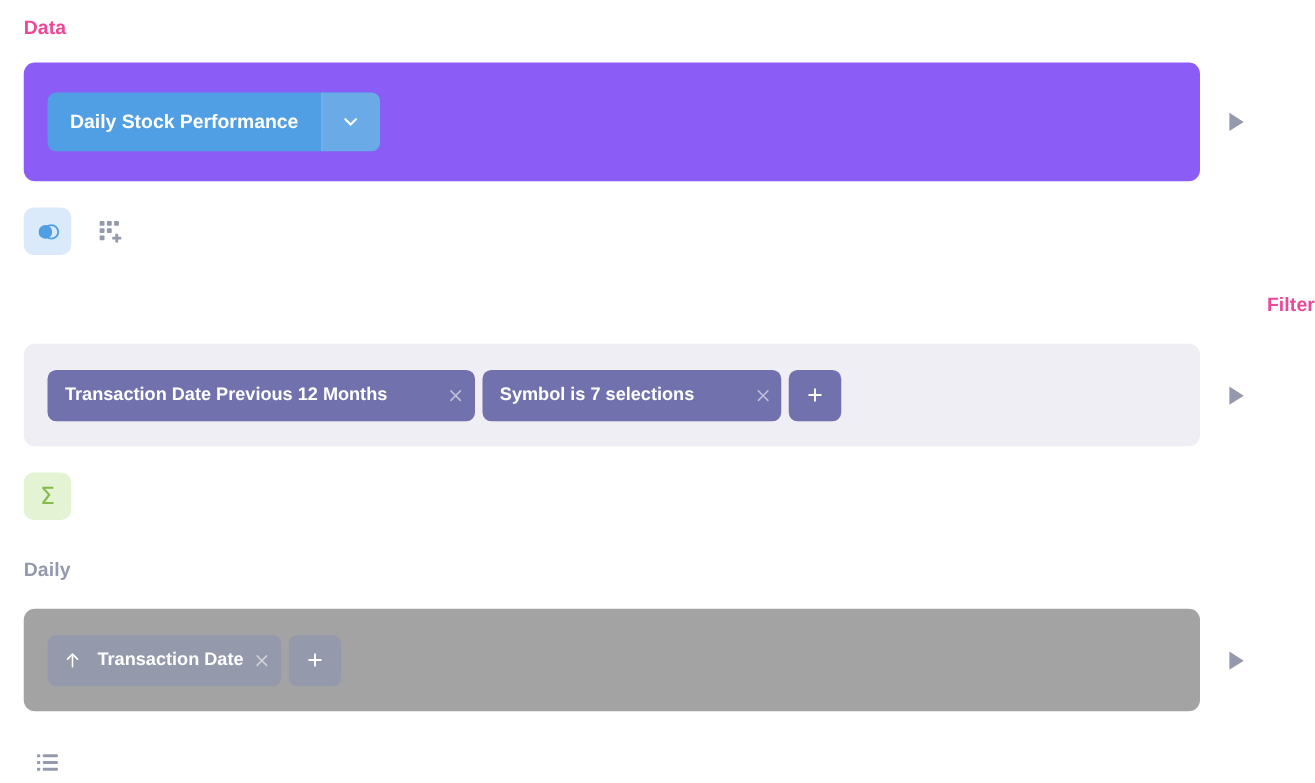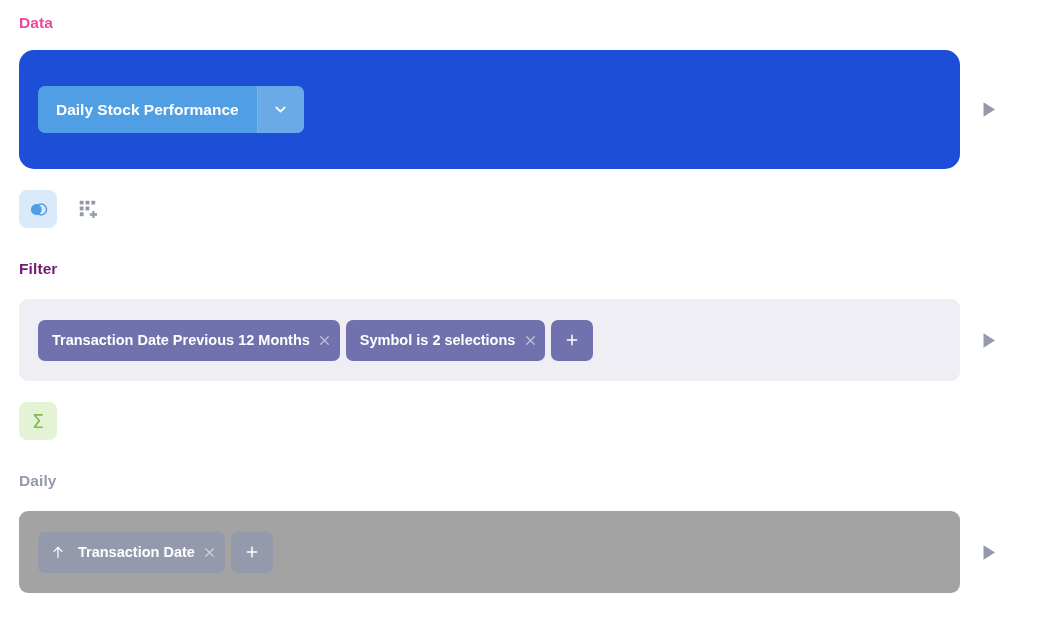--- a/index.html
+++ b/index.html
@@ -93,21 +93,21 @@
     width: 42px;
     height: 41px;
     border-radius: 7px;
     color: #fff;
     cursor: pointer;
     margin-left: 6px;
   }
   .add-chip svg { display: block; }
 
   
-  .data-panel { background: #1d4ed8; height: 119px; border-radius: 15px; }
+  .data-panel { background: #8b5cf6; height: 95px; }
   .data-header { color: #ec4899; }
 
   .table-chip {
     display: inline-flex;
     align-items: stretch;
     height: 47px;
     border-radius: 7px;
     overflow: hidden;
     cursor: pointer;
     background: #509ee3;
@@ -147,23 +147,23 @@
     align-items: center;
     justify-content: center;
     cursor: pointer;
     background: transparent;
   }
   .action-btn.tinted-blue { background: #dbeafb; }
   .action-btn.tinted-green { background: #e3f3d4; }
   .action-btn svg { display: block; }
 
   
-  .filter-header { color: #701a75; }
+  .filter-header { color: #ec4899; text-align: right; }
   .filter-panel { background: #eeeef4; height: 82px; }
-  .filter-chip { background: #7172ad; }
+  .filter-chip { background: #7172ad; gap: 40px; }
   .filter-add { background: #7172ad; }
 
   
   .sort-header { color: #949aab; }
   .sort-panel { background: #a3a3a3; height: 82px; }
   .sort-chip { background: #949aab; }
   .sort-add { background: #949aab; }
   .sort-dir {
     display: inline-flex;
     align-items: center;
@@ -239,21 +239,21 @@
       <div class="panel filter-panel">
         <div class="chip filter-chip" style="margin-right:6px;">
           <span class="chip-label">Transaction Date Previous 12 Months</span>
           <span class="chip-x">
             <svg width="13" height="13" viewBox="0 0 24 24" fill="none" stroke="#ffffff" stroke-width="2.3" stroke-linecap="round">
                 <path d="M5 5 L19 19 M19 5 L5 19"></path>
               </svg>
           </span>
         </div>
         <div class="chip filter-chip">
-          <span class="chip-label">Symbol is 2 selections</span>
+          <span class="chip-label">Symbol is 7 selections</span>
           <span class="chip-x">
             <svg width="13" height="13" viewBox="0 0 24 24" fill="none" stroke="#ffffff" stroke-width="2.3" stroke-linecap="round">
                 <path d="M5 5 L19 19 M19 5 L5 19"></path>
               </svg>
           </span>
         </div>
         <div class="add-chip filter-add">
           <svg width="16" height="16" viewBox="0 0 24 24" fill="none" stroke="#ffffff" stroke-width="2.3" stroke-linecap="round">
               <path d="M12 5 V19 M5 12 H19"></path>
             </svg>

